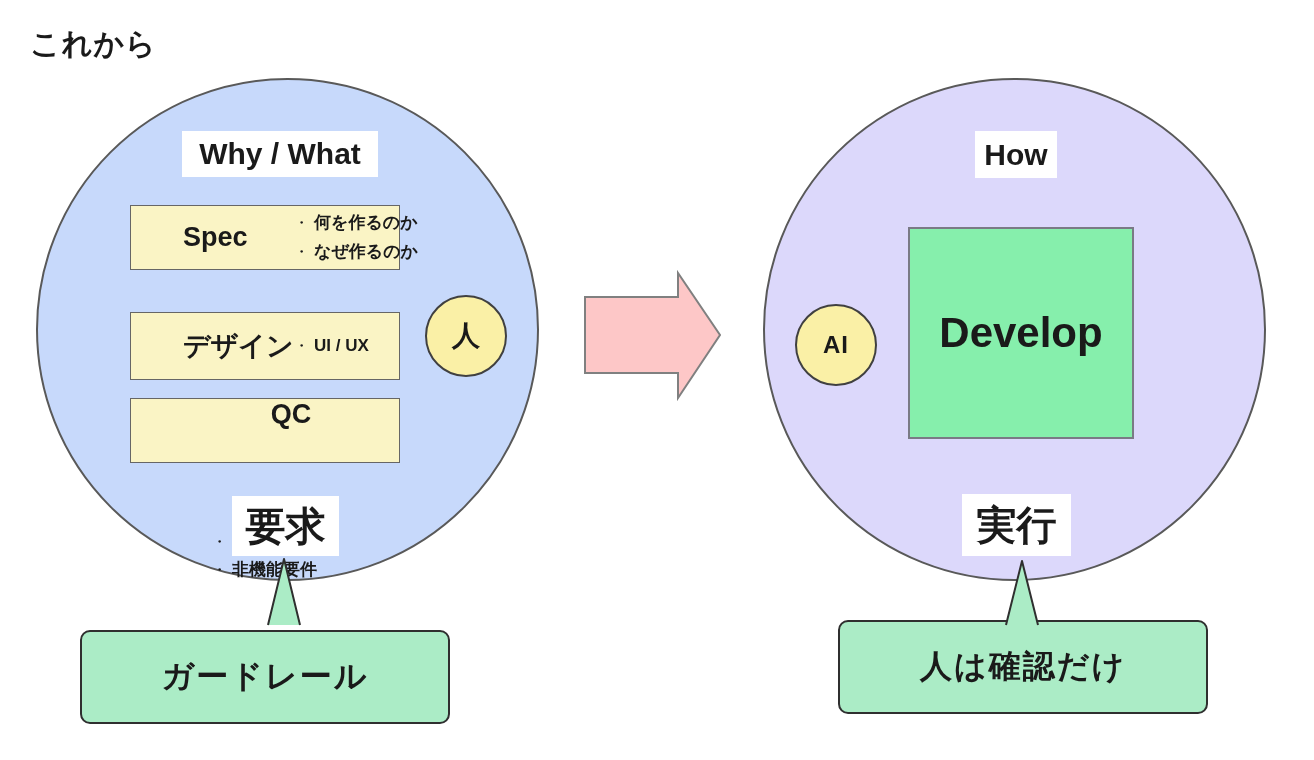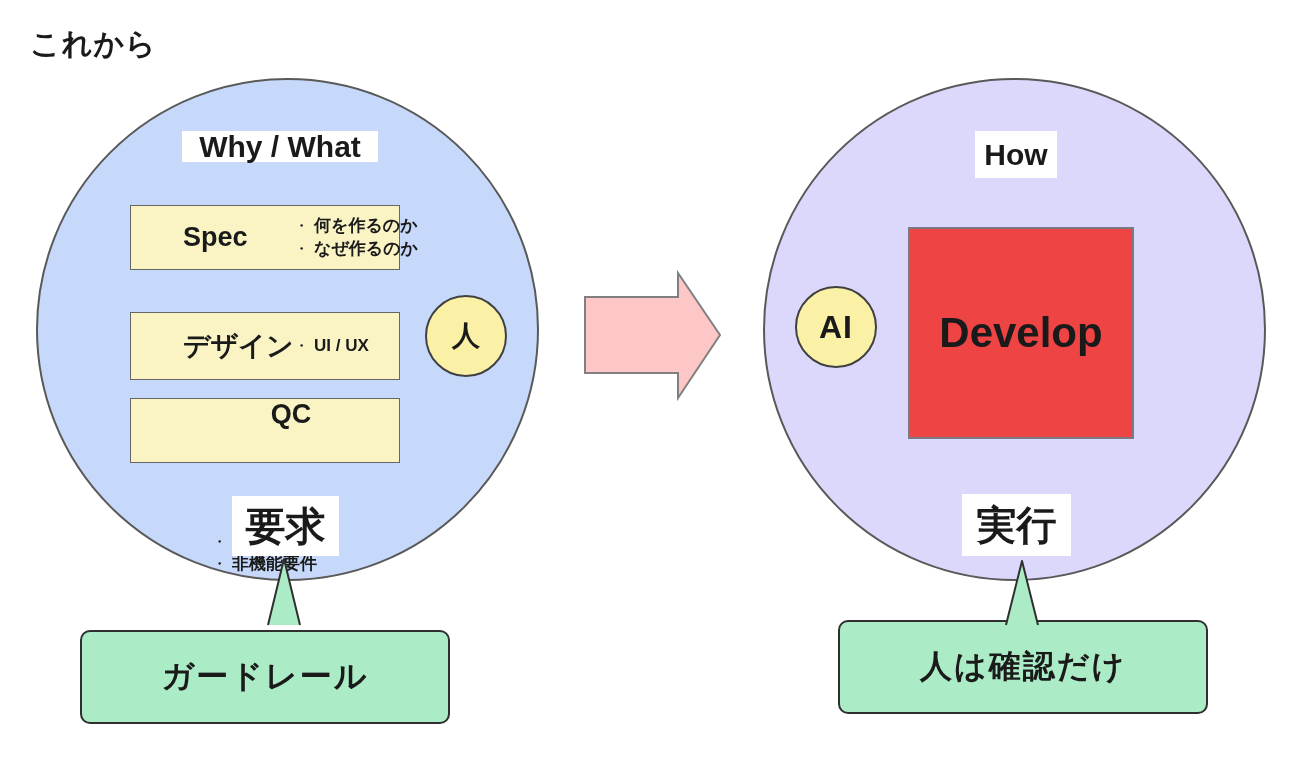--- a/index.html
+++ b/index.html
@@ -25,32 +25,32 @@
   .label-top{font-size:30px;}
   .label-bottom{font-size:40px;}
   .task-box{
     left:130px;width:270px;background:#FAF4C5;border:1.5px solid #666666;
     box-sizing:border-box;display:flex;align-items:center;
   }
   .task-label{
     flex:0 0 132px;padding-left:20px;font-size:27px;font-weight:bold;
     white-space:nowrap;box-sizing:border-box;margin-left:32px;
   }
-  .task-bullets{display:flex;flex-direction:column;justify-content:center;gap:0;}
+  .task-bullets{display:flex;flex-direction:column;justify-content:center;gap:6px;}
   .bullet-row{font-size:17px;font-weight:bold;line-height:1.3;white-space:nowrap;}
   .bullet-row .dot{font-size:13px;margin-right:6px;vertical-align:1px;}
   .mini-circle{
     width:82px;height:82px;border-radius:50%;background:#FAF0A6;
     border:2px solid #404040;box-sizing:border-box;
     display:flex;align-items:center;justify-content:center;font-weight:bold;
   }
   .mini-person{left:425px;top:295px;font-size:28px;}
-  .mini-ai{left:795px;top:286px;font-size:32px;letter-spacing:1px;align-items:center;}
+  .mini-ai{left:795px;top:304px;font-size:24px;letter-spacing:1px;align-items:center;}
   .develop-box{
-    left:908px;top:227px;width:226px;height:212px;background:#ef4444;
+    left:908px;top:227px;width:226px;height:212px;background:#86efac;
     border:2px solid #7a7a85;box-sizing:border-box;
     display:flex;align-items:center;justify-content:center;
     font-size:42px;font-weight:bold;
   }
   .callout{
     width:370px;height:94px;background:#ABECC6;border:2px solid #2f2f2f;
     border-radius:10px;box-sizing:border-box;
     display:flex;align-items:center;justify-content:center;
     font-size:32px;font-weight:bold;letter-spacing:2px;
   }
@@ -58,21 +58,21 @@
   .callout-right{left:838px;top:620px;}
   svg.overlay{left:0;top:0;width:1314px;height:760px;pointer-events:none;}
 </style>
 </head>
 <body>
 
 <div class="abs page-title">これから</div>
 
 <div class="abs big-circle circle-left"></div>
 
-<div class="abs white-label label-top" style="left:182px;top:131px;width:196px;height:31px;">Why / What</div>
+<div class="abs white-label label-top" style="left:182px;top:131px;width:196px;height:46px;">Why / What</div>
 
 <div class="abs task-box" style="top:205px;height:65px;">
   <div class="task-label">Spec</div>
   <div class="task-bullets">
     <div class="bullet-row"><span class="dot">・</span><span>何を作るのか</span></div>
     <div class="bullet-row"><span class="dot">・</span><span>なぜ作るのか</span></div>
   </div>
 </div>
 
 <div class="abs task-box" style="top:312px;height:68px;">

